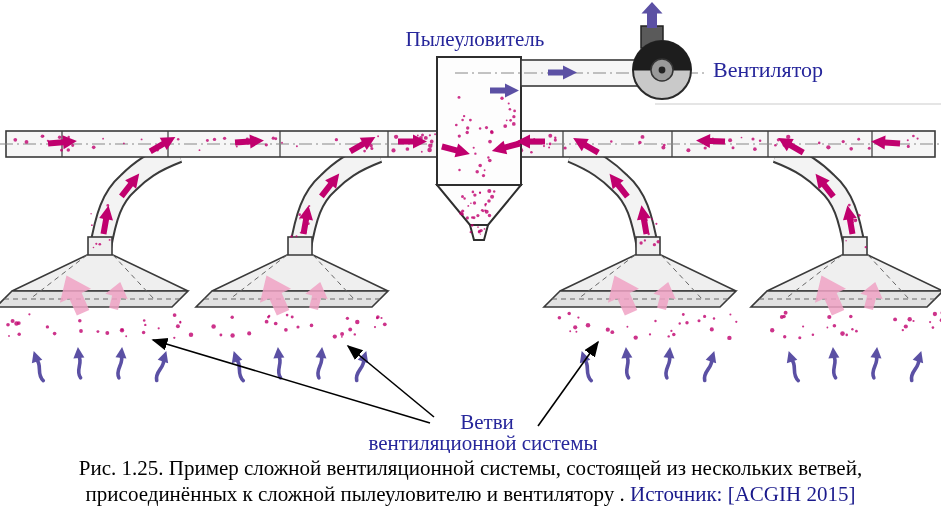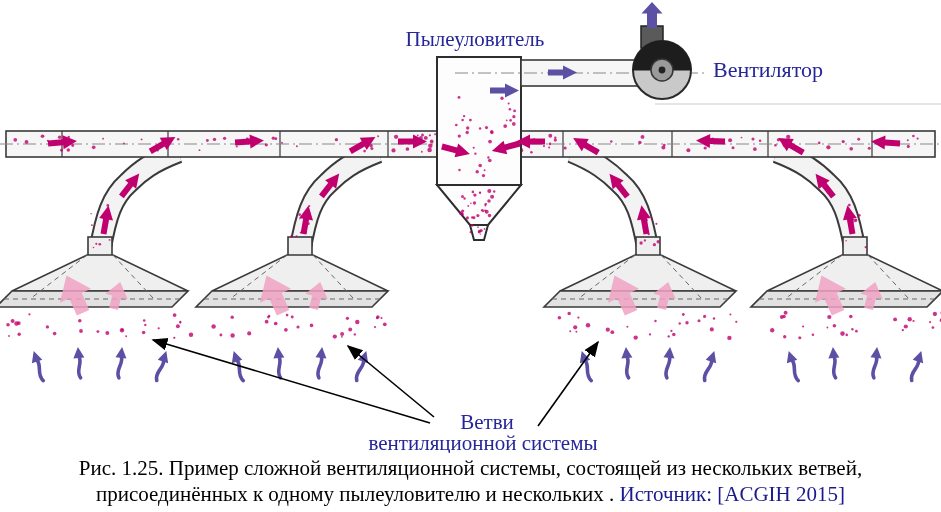--- a/index.html
+++ b/index.html
@@ -512,16 +512,16 @@
   </g>
 
   <text class="lbl" x="475" y="46" text-anchor="middle">Пылеуловитель</text>
   <text class="lbl big" x="768" y="77" text-anchor="middle">Вентилятор</text>
   <text class="lbl" x="487" y="429" text-anchor="middle">Ветви</text>
   <text class="lbl" x="483" y="450" text-anchor="middle">вентиляционной  системы</text>
 </svg>
 
 <div class="caption">
   <div>Рис. 1.25. Пример сложной вентиляционной системы, состоящей из нескольких ветвей,</div>
-  <div><span>присоединённых к одному пылеуловителю и нескольких . </span><span class="src">Источник: [ACGIH 2015]</span></div>
+  <div><span>присоединённых к сложной пылеуловителю и вентилятору . </span><span class="src">Источник: [ACGIH 2015]</span></div>
 </div>
 
 </div>
 
 </body></html>

